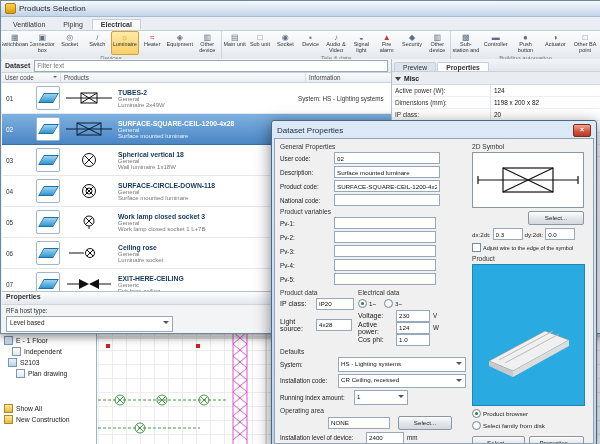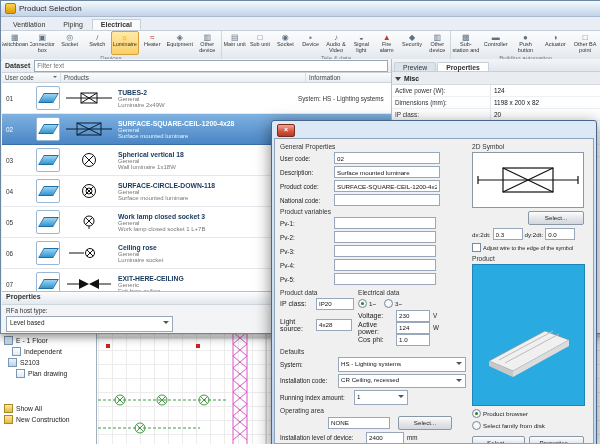--- a/index.html
+++ b/index.html
@@ -192,21 +192,21 @@
     </div>
     <div class="titem ti1">
       <span class="ticon flt"></span>
       <span>New Construction</span>
     </div>
   </div>
 
   <div class="win">
     <div class="win-title">
       <span class="win-icon"></span>
-      <span class="win-title-text">Product Selection</span>
+      <span class="win-title-text">Products Selection</span>
     </div>
 
     <div class="rtabs">
       <span class="rtab">Ventilation</span>
       <span class="rtab">Piping</span>
       <span class="rtab active">Electrical</span>
     </div>
 
     <div class="ribbon">
       <div class="rgroup rg-devices">
@@ -530,20 +530,21 @@
         <div class="prow">
             <span class="pname">Product code:</span>
             <span class="pval">SURFACE-SQUARE-CEIL...</span>
           </div>
       </div>
     </div>
   </div>
 
   <div class="dlg">
     <div class="dlg-title">
+      <span class="dlg-title-text">Dataset Properties</span>
       <span class="dlg-close">×</span>
     </div>
     <div class="dlg-body">
 
       <div class="dlg-left">
         <div class="d-sec">General Properties</div>
         <div class="frow">
             <span class="fl w54">User code:</span>
             <input class="d-inp i100" value="02" style="">
           </div>

